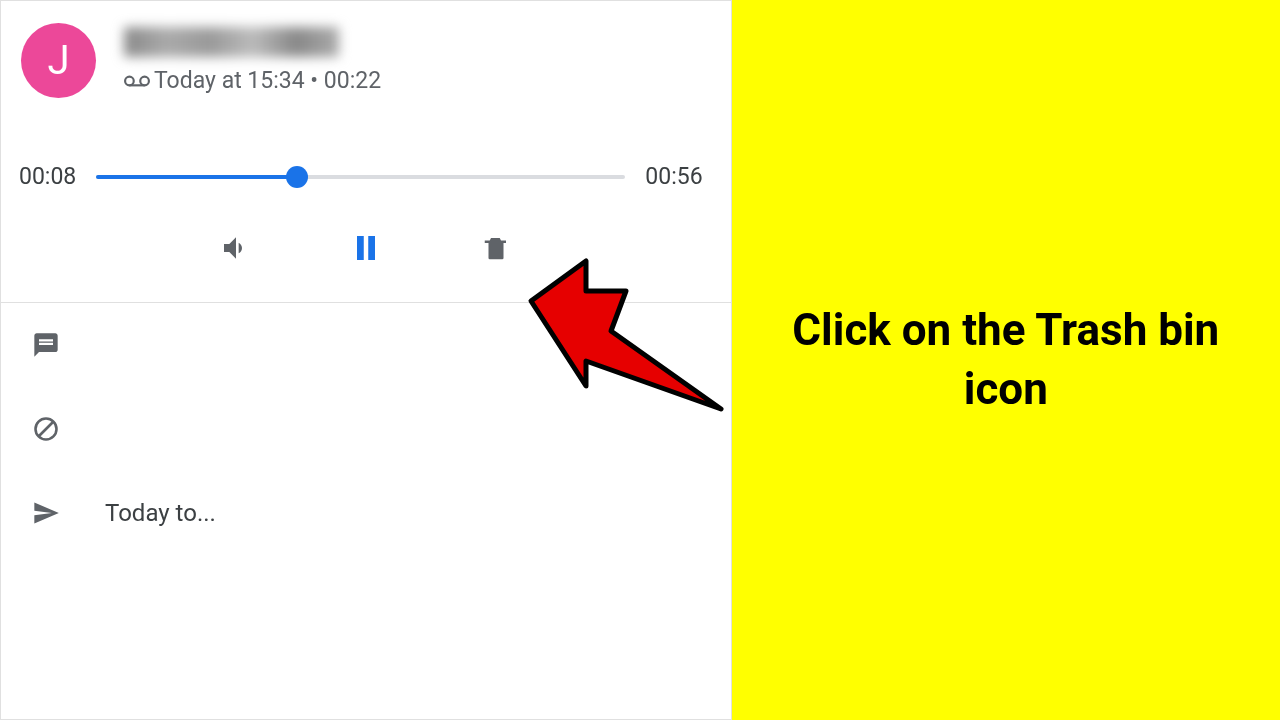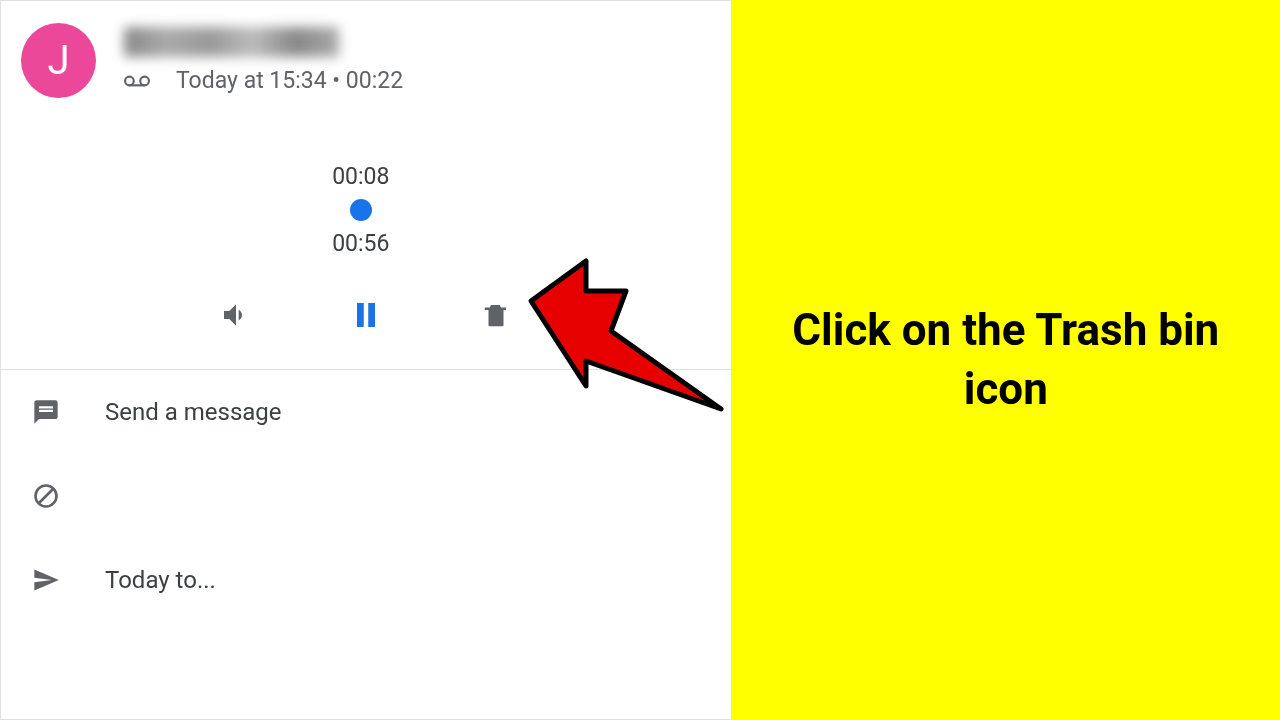--- a/index.html
+++ b/index.html
@@ -61,32 +61,31 @@
       font-size: 26px;
       background: linear-gradient(90deg, #888 0%, #aaa 20%, #999 40%, #bbb 60%, #888 80%, #aaa 100%);
       border-radius: 2px;
     }
     .meta-row {
       display: flex;
       align-items: center;
       color: #5f6368;
       font-size: 23px;
       margin-top: 10px;
-      gap: 26px;
+      gap: 4px;
     }
     .voicemail-icon { display: inline-flex; }
     
     .slider-row {
       display: flex;
       align-items: center;
       padding: 55px 28px 0 18px;
       gap: 20px;
       color: #3c4043;
       font-size: 23px;
-      flex-direction: column;
     }
     .slider-track {
       flex: 1;
       position: relative;
       height: 4px;
       background: #dadce0;
       border-radius: 2px;
     }
     .slider-fill {
       position: absolute;
@@ -192,21 +191,20 @@
     </div>
   </div>
 
 
   <div class="menu-item">
     <span class="menu-icon">
       <svg width="28" height="28" viewBox="0 0 24 24" fill="#5f6368">
           <path d="M20 2H4c-1.1 0-2 .9-2 2v18l4-4h14c1.1 0 2-.9 2-2V4c0-1.1-.9-2-2-2zm-2 10H6v-2h12v2zm0-3H6V7h12v2z"></path>
         </svg>
     </span>
-    <span>Send a message</span>
   </div>
 
   <div class="menu-item">
     <span class="menu-icon">
       <svg width="28" height="28" viewBox="0 0 24 24" fill="none" stroke="#5f6368" stroke-width="2.2">
           <circle cx="12" cy="12" r="9"></circle>
           <line x1="6" y1="18" x2="18" y2="6"></line>
         </svg>
     </span>
   </div>

